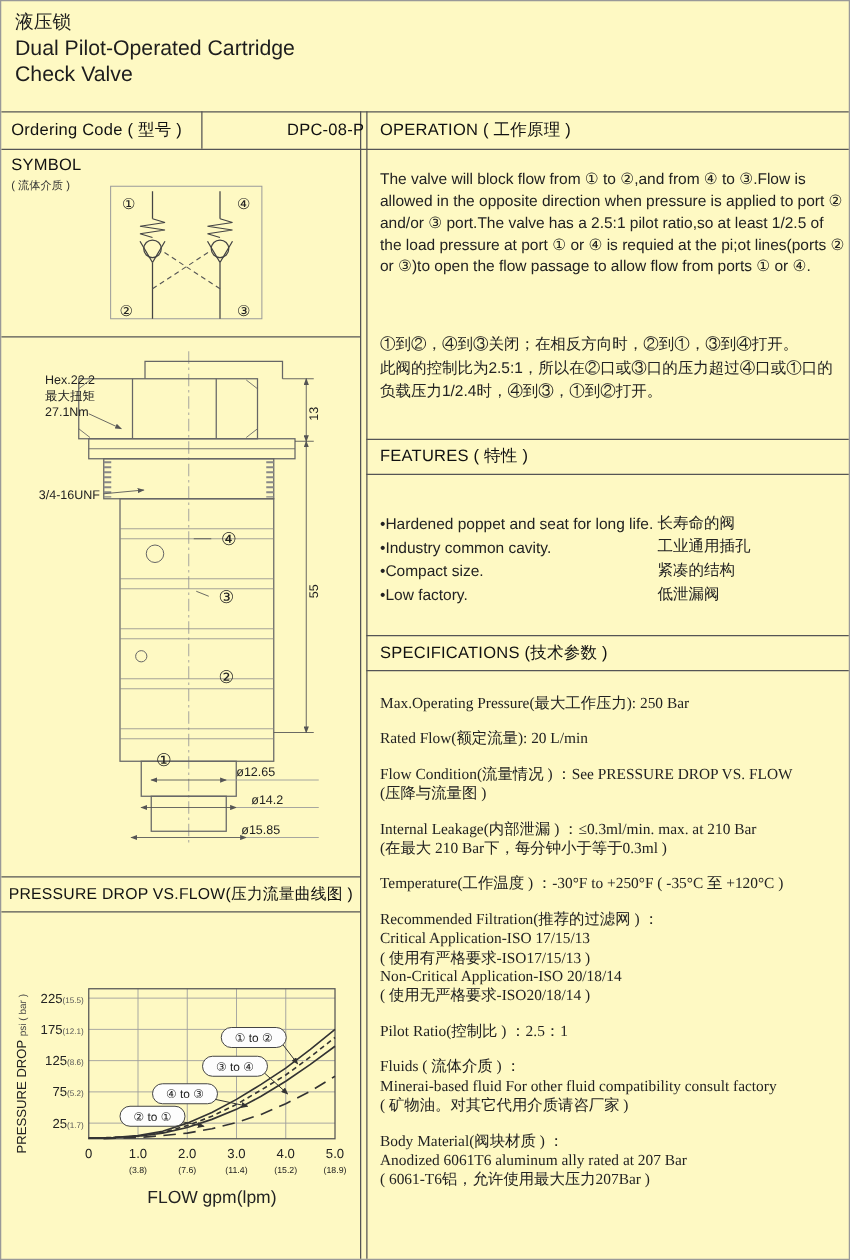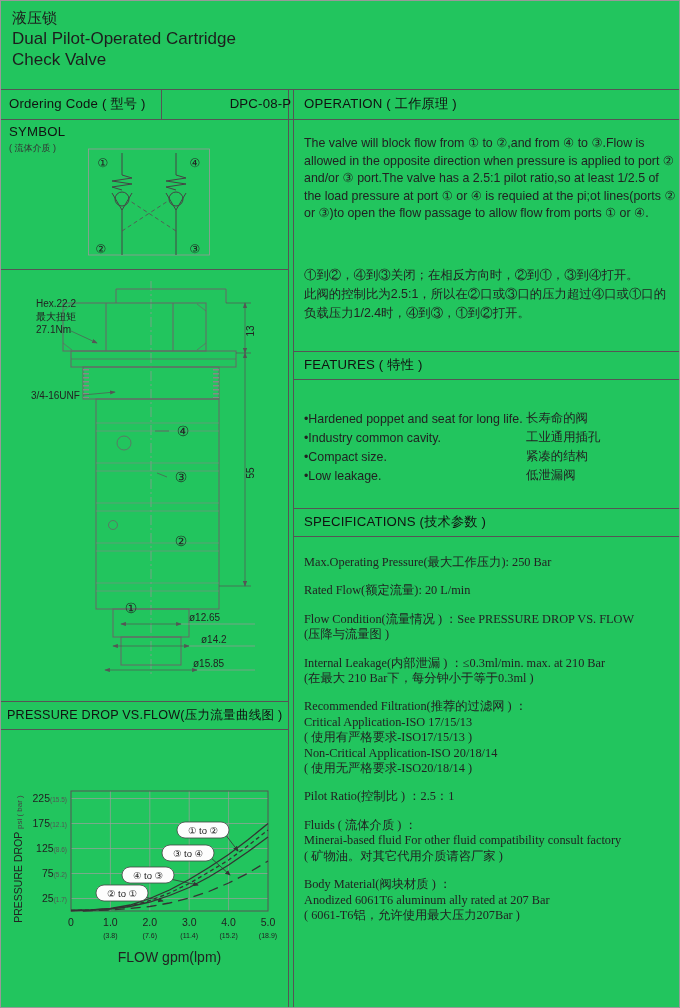--- a/index.html
+++ b/index.html
@@ -1,16 +1,16 @@
 <!DOCTYPE html>
 <html><head>
 <meta charset="utf-8">
 <style>
   html,body{margin:0;padding:0;background:#e8e8e8;}
-  #page{position:relative;width:680px;height:1008px;background:#22c55e;border:1px solid #999;
+  #page{position:relative;width:680px;height:1008px;background:#fef9c3;border:1px solid #999;
         box-sizing:border-box;font-family:"Liberation Sans",sans-serif;color:#1d1d1d;overflow:hidden;}
   .hl{position:absolute;height:0;border-top:1px solid #555;}
   .vl{position:absolute;width:0;border-left:1px solid #555;}
   .t-cn{font-size:15px;line-height:20px;}
   .t-en{font-size:17px;line-height:21px;}
   .sec-head{position:absolute;font-size:13.2px;letter-spacing:.2px;color:#111;}
   .body-txt{position:absolute;font-size:12.4px;line-height:17.5px;color:#222;}
   .pre{white-space:pre-line;}
   .feat-row{display:flex;font-size:12.4px;line-height:19px;color:#222;}
   .feat-en{flex:1;}
@@ -212,36 +212,37 @@
     </div>
     <div class="feat-row">
       <div class="feat-en">•Industry common cavity.</div>
       <div class="feat-cn">工业通用插孔</div>
     </div>
     <div class="feat-row">
       <div class="feat-en">•Compact size.</div>
       <div class="feat-cn">紧凑的结构</div>
     </div>
     <div class="feat-row">
-      <div class="feat-en">•Low leakage.</div>
+      <div class="feat-en">•Low factory.</div>
       <div class="feat-cn">低泄漏阀</div>
     </div>
   </div>
 
   <div class="hl" style="left:292px;top:507px;width:388px;"></div>
   <div class="sec-head" style="left:303px;top:507px;line-height:28px;">SPECIFICATIONS (技术参数 )</div>
   <div class="hl" style="left:292px;top:535px;width:388px;"></div>
 
   <div style="position:absolute;left:303px;top:554px;width:374px;">
     <div class="spec">Max.Operating Pressure(最大工作压力): 250 Bar</div>
     <div class="spec">Rated Flow(额定流量): 20 L/min</div>
     <div class="spec">Flow Condition(流量情况 ) ：See PRESSURE DROP VS. FLOW
 (压降与流量图 )</div>
     <div class="spec">Internal Leakage(内部泄漏 ) ：≤0.3ml/min. max. at 210 Bar
 (在最大 210 Bar下，每分钟小于等于0.3ml )</div>
+    <div class="spec">Temperature(工作温度 ) ：-30°F to +250°F  ( -35°C 至 +120°C )</div>
     <div class="spec">Recommended Filtration(推荐的过滤网 ) ：
 Critical Application-ISO 17/15/13
 ( 使用有严格要求-ISO17/15/13 )
 Non-Critical Application-ISO 20/18/14
 ( 使用无严格要求-ISO20/18/14 )</div>
     <div class="spec">Pilot Ratio(控制比 ) ：2.5：1</div>
     <div class="spec">Fluids ( 流体介质 ) ：
 Minerai-based fluid For other  fluid compatibility consult  factory
 ( 矿物油。对其它代用介质请咨厂家 )</div>
     <div class="spec">Body Material(阀块材质 ) ：

